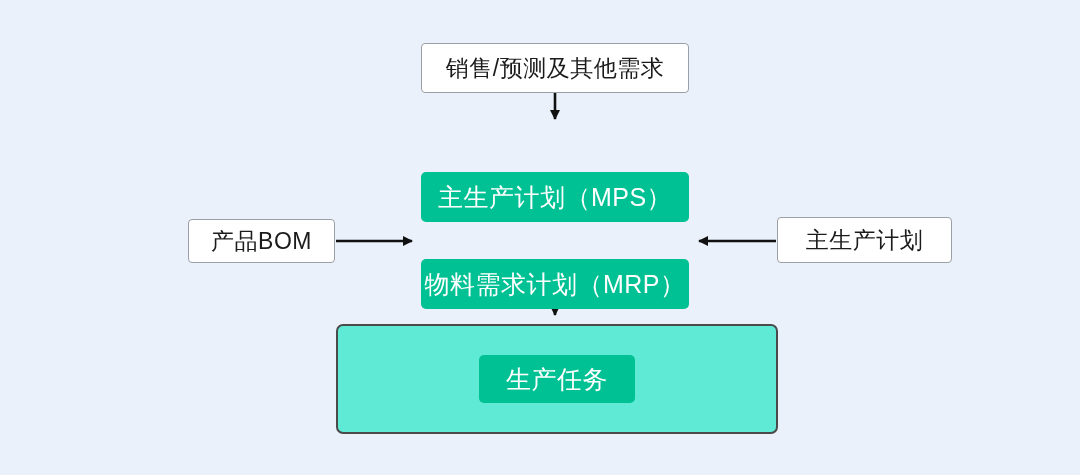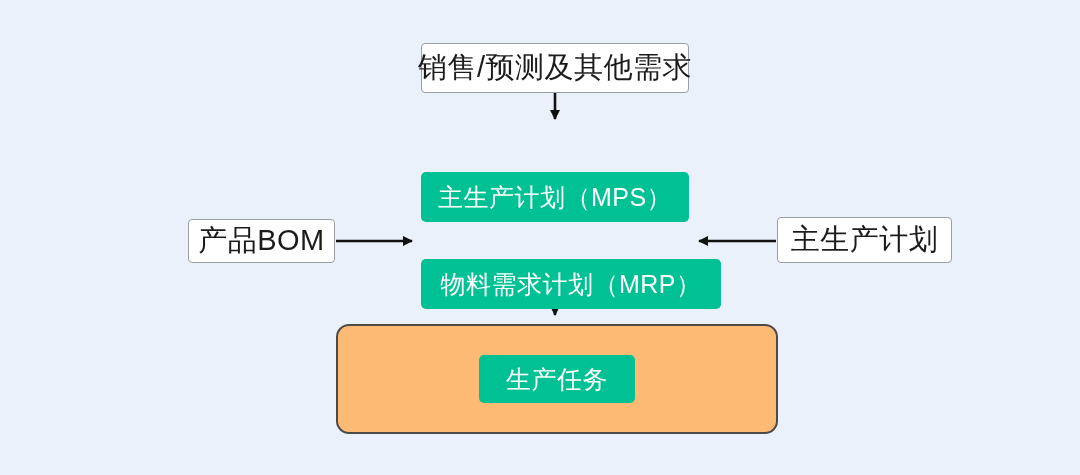--- a/index.html
+++ b/index.html
@@ -38,42 +38,42 @@
     justify-content: center;
     white-space: nowrap;
   }
 
   
   .node.plain {
     background: #ffffff;
     border: 1.5px solid #9aa0a6;
     border-radius: 4px;
     color: #1b1b1b;
-    font-size: 29px;
+    font-size: 23px;
     letter-spacing: 0.5px;
   }
 
   
   .node.accent {
     background: #00c194;
     border: none;
     border-radius: 5px;
     color: #ffffff;
     font-size: 25px;
     letter-spacing: 0.5px;
     margin-top: 44px;
   }
 
   
   .group-box {
     position: absolute;
     box-sizing: border-box;
-    background: #fdba74;
+    background: #5eead4;
     border: 2px solid #4a4a4a;
-    border-radius: 13px;
+    border-radius: 7px;
   }
 
   .group-inner {
     position: absolute;
     left: 0;
     top: 0;
     width: 100%;
     height: 100%;
     display: flex;
     align-items: center;
@@ -91,21 +91,21 @@
     border-radius: 5px;
     font-size: 25px;
     letter-spacing: 0.5px;
     width: 156px;
     height: 48px;
   }
 
   
   #node-demand   { left: 421px; top: 43px;  width: 268px; height: 50px; }
   #node-mps      { left: 421px; top: 128px; width: 268px; height: 50px; }
-  #node-mrp      { left: 421px; top: 215px; width: 300px; height: 50px; }
+  #node-mrp      { left: 421px; top: 215px; width: 268px; height: 50px; }
   #node-bom      { left: 188px; top: 219px; width: 147px; height: 44px; text-align: center; }
   #node-stock    { left: 777px; top: 217px; width: 175px; height: 46px; }
   #group-outputs { left: 336px; top: 324px; width: 442px; height: 110px; }
 </style>
 </head>
 <body>
 
 <div id="canvas">
 
   <svg id="edges" viewBox="0 0 1080 475" width="1080" height="475" xmlns="http://www.w3.org/2000/svg">

